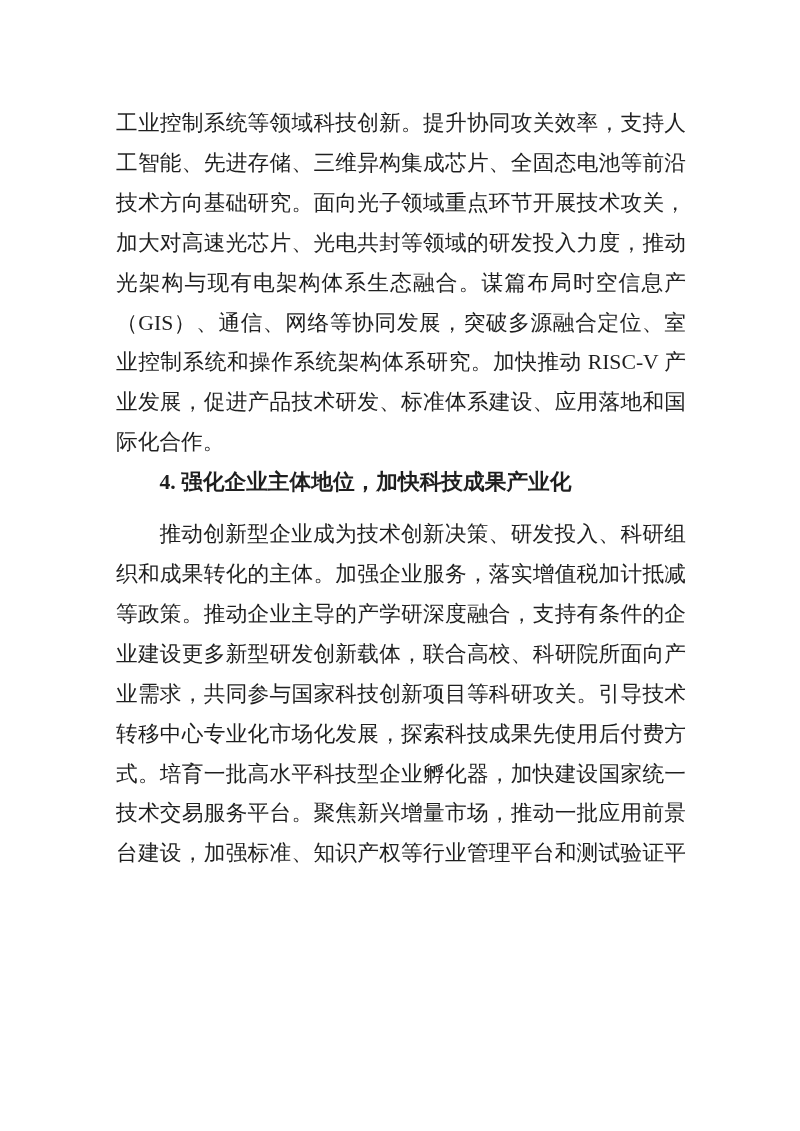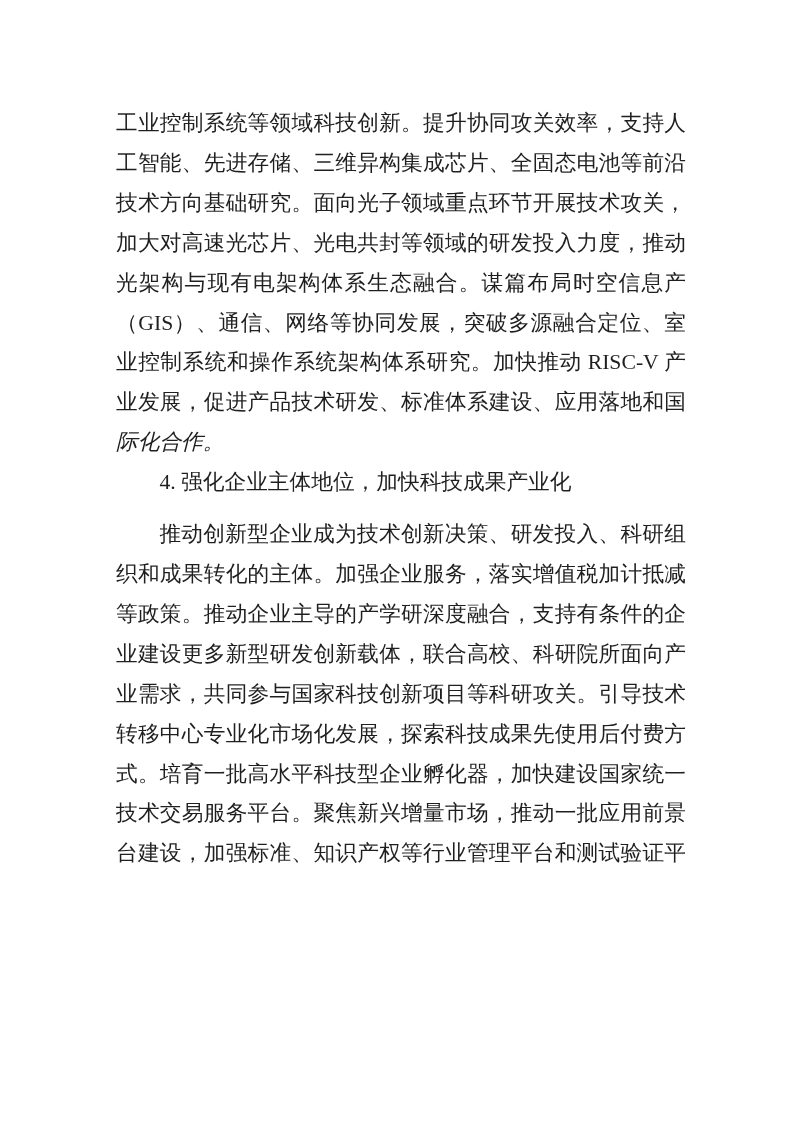--- a/index.html
+++ b/index.html
@@ -26,24 +26,23 @@
     font-size: 21.7px;
     line-height: 39.9px;
     text-align: justify;
     text-align-last: justify;
     text-justify: inter-ideograph;
     letter-spacing: 0;
   }
   .line.end {
     text-align: left;
     text-align-last: left;
-    font-style: italic;
   }
   .line.heading {
-    font-weight: normal;
+    font-weight: bold;
     text-indent: 2em;
     text-align: left;
     text-align-last: left;
   }
   .line.indent {
     text-indent: 2em;
     margin-top: 12px;
   }
   .page-number {
     position: absolute;

